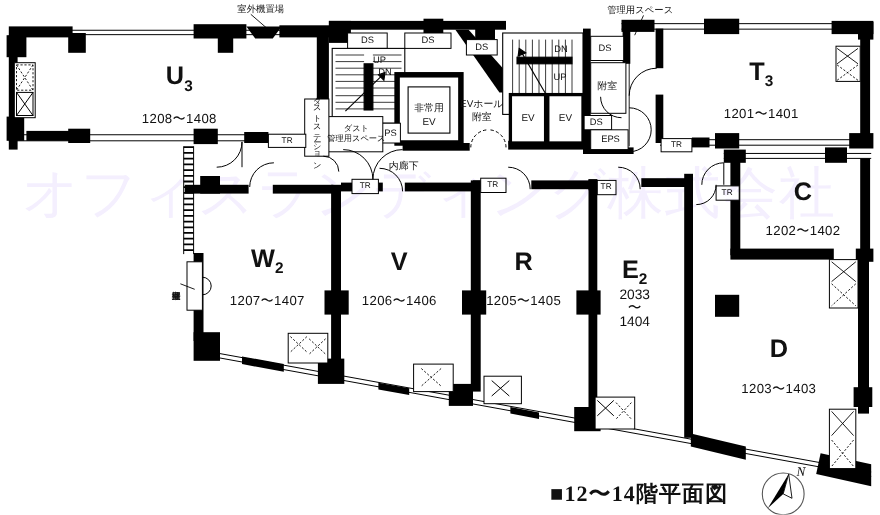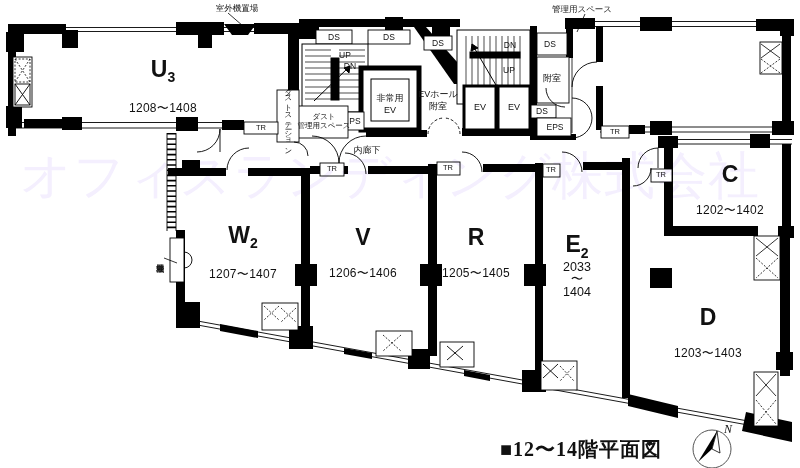--- a/index.html
+++ b/index.html
@@ -240,20 +240,24 @@
     <polygon points="717,431 698,462 712,449" fill="#000"></polygon>
     <polygon points="717,431 712,449 720,453" fill="#fff" stroke="#000" stroke-width="0.8"></polygon>
   </g>
 </svg>
 
 <div class="watermark">オフィスランディング株式会社</div>
 
 <div class="room-label" style="left:163px;top:86px">
   <span class="rn"><span>U</span><sub>3</sub></span>
   <span class="rr">1208〜1408</span>
+</div>
+<div class="room-label" style="left:692px;top:82px">
+  <span class="rn"><span>T</span><sub>3</sub></span>
+  <span class="rr">1201〜1401</span>
 </div>
 <div class="room-label" style="left:730px;top:190px">
   <span class="rn"><span>C</span></span>
   <span class="rr">1202〜1402</span>
 </div>
 <div class="room-label" style="left:708px;top:333px">
   <span class="rn"><span>D</span></span>
   <span class="rr">1203〜1403</span>
 </div>
 <div class="room-label" style="left:577px;top:265px">

